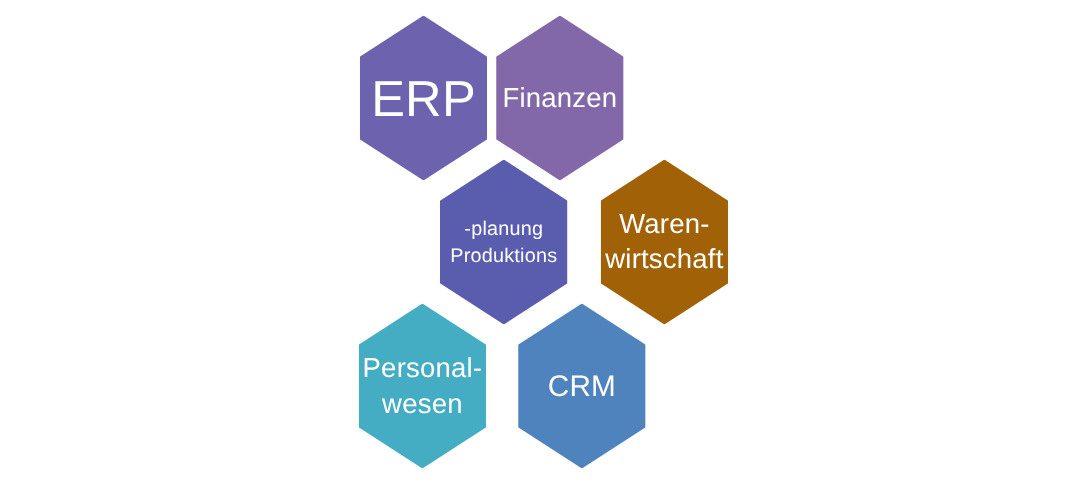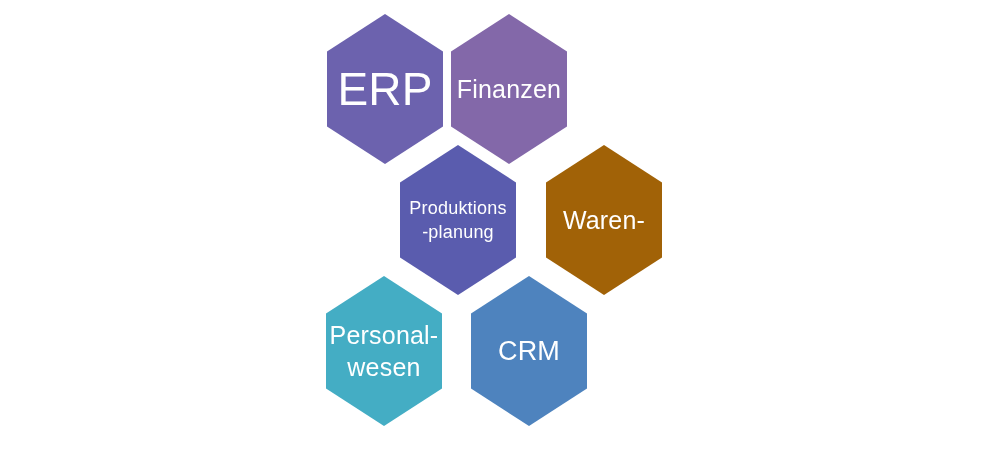--- a/index.html
+++ b/index.html
@@ -59,28 +59,29 @@
 
   <div class="hex" id="hex-finanzen" style="background: rgb(131, 104, 169);">
     <div class="hex-label">
       <span class="line">Finanzen</span>
       <span class="line"></span>
     </div>
   </div>
 
   <div class="hex" id="hex-produktionsplanung" style="background: rgb(90, 92, 174);">
     <div class="hex-label">
+      <span class="line">-planung</span>
       <span class="line">Produktions</span>
-      <span class="line">-planung</span>
     </div>
   </div>
 
   <div class="hex" id="hex-warenwirtschaft" style="background: #a16207;">
     <div class="hex-label">
       <span class="line">Waren-</span>
+      <span class="line">wirtschaft</span>
     </div>
   </div>
 
   <div class="hex" id="hex-crm" style="background: rgb(78, 131, 190);">
     <div class="hex-label">
       <span class="line">CRM</span>
       <span class="line"></span>
     </div>
   </div>
 

